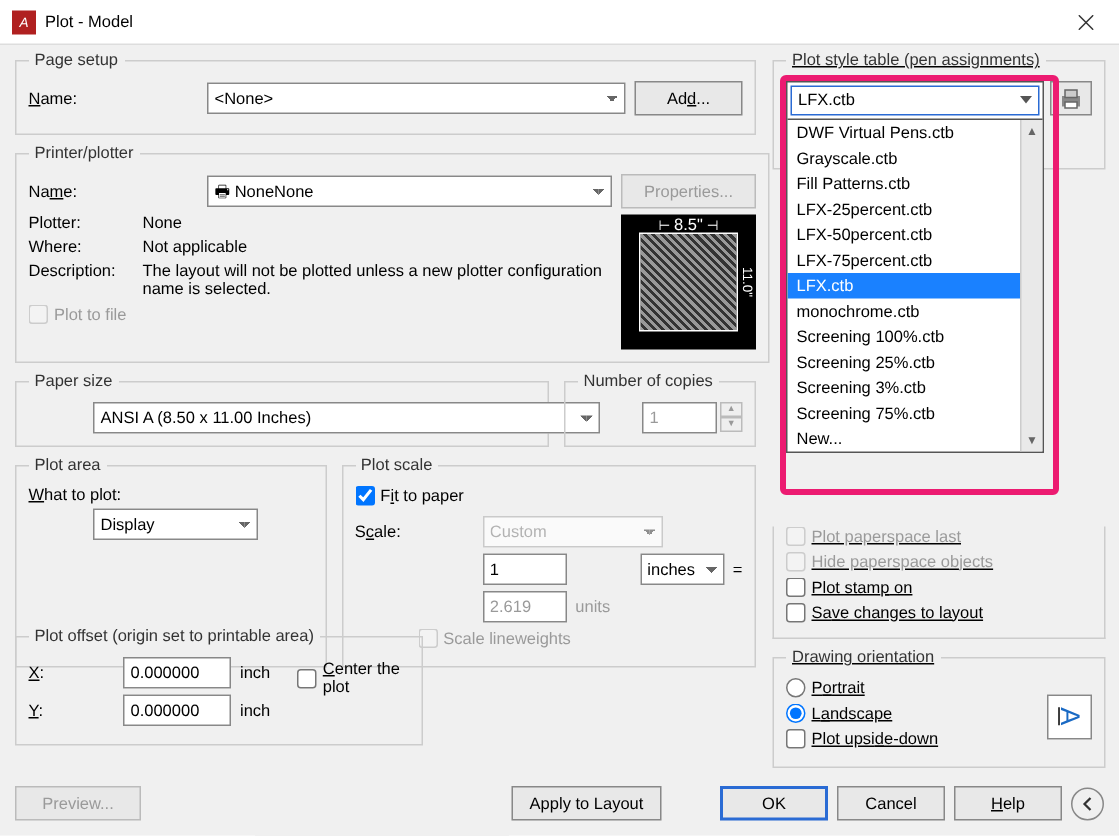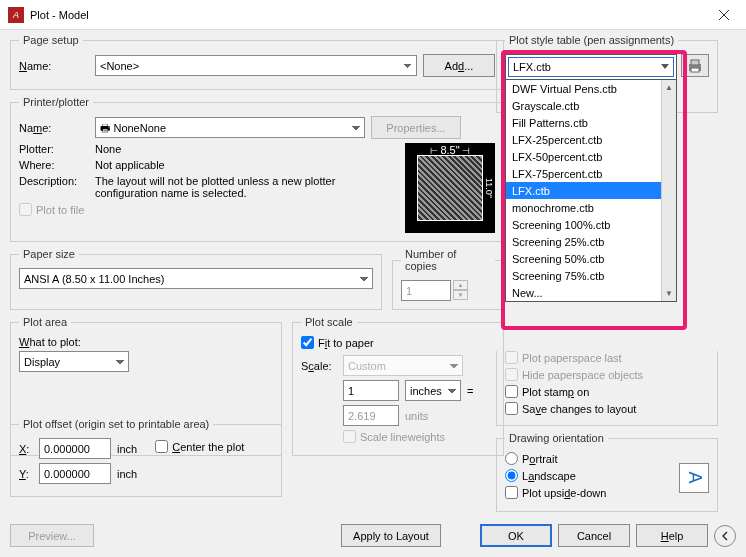--- a/index.html
+++ b/index.html
@@ -7,26 +7,26 @@
   .titlebar { height: 30px; display: flex; align-items: center; padding: 0 0 0 8px; border-bottom: 1px solid #ddd; }
   .titlebar .icon { width: 16px; height: 16px; background: #b02020; margin-right: 6px; display:flex;align-items:center;justify-content:center;color:#fff;font-size:9px;font-style:italic;}
   .titlebar .title { flex: 1; }
   .titlebar .close { width: 45px; height: 30px; display: flex; align-items: center; justify-content: center; }
   .close svg { width: 10px; height: 10px; }
   .content { position: relative; padding: 8px 10px 10px 10px; height: calc(100% - 30px); background: #f0f0f0; }
   fieldset { border: 1px solid #ccc; margin: 0 0 6px 0; padding: 8px 8px 8px 8px; position: relative; }
   fieldset > legend { padding: 0 4px; color: #333; }
   .row { display: flex; align-items: center; gap: 6px; margin-bottom: 4px; }
   label.fld { width: 70px; }
-  select, input[type=text] { border: 1px solid #888; background: #fff; height: 21px; padding: 1px 4px; }
+  select, input[type=text] { border: 1px solid #888; background: #fff; height: 21px; padding: 1px 4px; margin-left: 43px; }
   select { appearance: none; background-image: linear-gradient(45deg, transparent 50%, #666 50%), linear-gradient(-45deg, transparent 50%, #666 50%); background-position: right 8px center, right 4px center; background-size: 4px 4px; background-repeat: no-repeat; padding-right:18px;}
   button.winbtn { height: 23px; border: 1px solid #888; background: #e8e8e8; min-width: 72px; }
   button.winbtn:disabled, .disabled { color: #9a9a9a; border-color:#bbb; }
   .left-col { position: absolute; left: 10px; top: 4px; width: 494px; }
-  .right-col { position: absolute; right: 28px; top: 4px; width: 222px; }
+  .right-col { position: absolute; right: 9px; top: 4px; width: 222px; text-decoration: underline; }
   .chk { display: inline-flex; align-items: center; gap: 4px; }
   .chk input { width:13px; height:13px; margin:0; }
   .radio { display:inline-flex; align-items:center; gap:4px;}
   .radio input{width:13px;height:13px;margin:0;}
   .preview-thumb { width: 90px; height: 90px; background: #000; position: relative; overflow:hidden;}
   .preview-thumb .page { position:absolute; left:12px; top:12px; right:12px; bottom:12px; background: repeating-linear-gradient(45deg,#999,#999 2px,#333 2px,#333 4px); border:1px solid #fff;}
   .preview-thumb .dim-top{position:absolute;top:1px;left:0;right:0;text-align:center;color:#fff;font-size:9px;}
   .preview-thumb .dim-right{position:absolute;right:0px;top:0;bottom:0;width:12px;display:flex;align-items:center;justify-content:center;color:#fff;font-size:9px;writing-mode:vertical-rl;}
   .two-col { display:flex; gap:10px; }
   .bottom-buttons { position:absolute; bottom:10px; right:10px; display:flex; gap:6px; align-items:center;}
@@ -207,21 +207,21 @@
                 <div class="item">DWF Virtual Pens.ctb</div>
                 <div class="item">Grayscale.ctb</div>
                 <div class="item">Fill Patterns.ctb</div>
                 <div class="item">LFX-25percent.ctb</div>
                 <div class="item">LFX-50percent.ctb</div>
                 <div class="item">LFX-75percent.ctb</div>
                 <div class="item sel">LFX.ctb</div>
                 <div class="item">monochrome.ctb</div>
                 <div class="item">Screening 100%.ctb</div>
                 <div class="item">Screening 25%.ctb</div>
-                <div class="item">Screening 50%.ctb</div>
+                <div class="item">Screening 3%.ctb</div>
                 <div class="item">Screening 75%.ctb</div>
                 <div class="item">New...</div>
                 <div class="scroll">
                   <div class="arr">▲</div>
                   <div style="flex:1"></div>
                   <div class="arr" style="position:absolute;bottom:0;width:100%">▼</div>
                 </div>
               </div>
           </div>
         </div>

